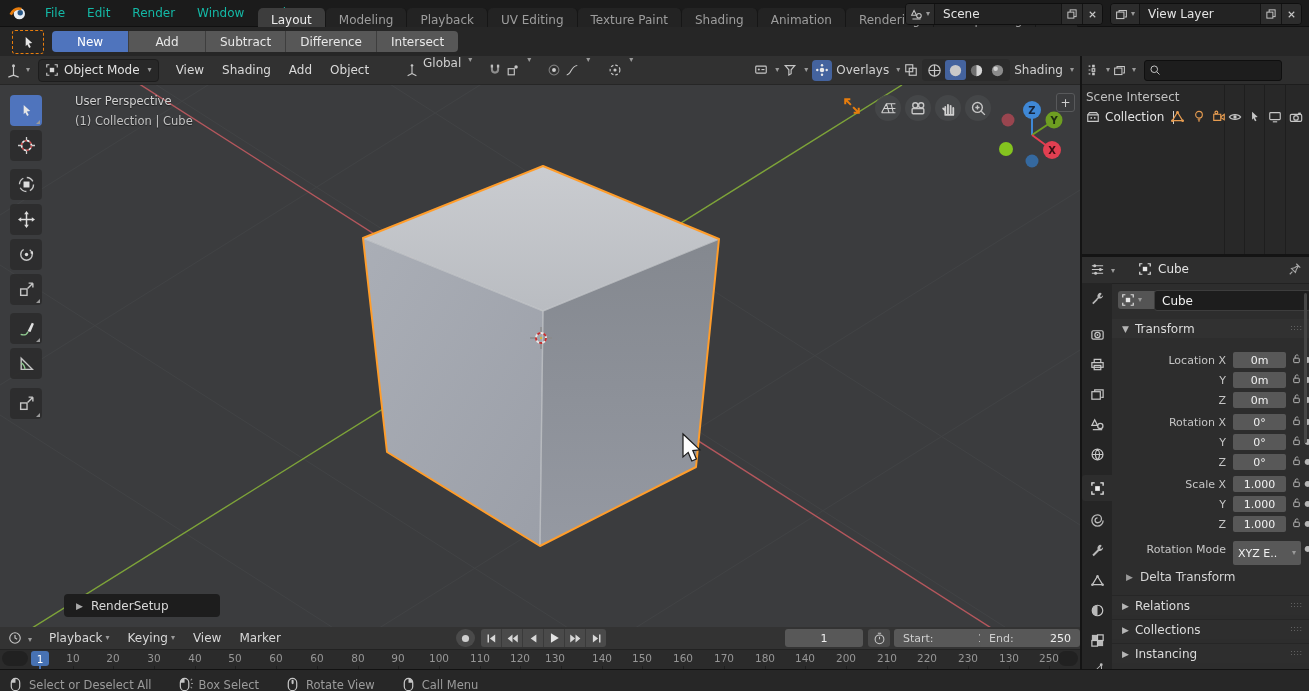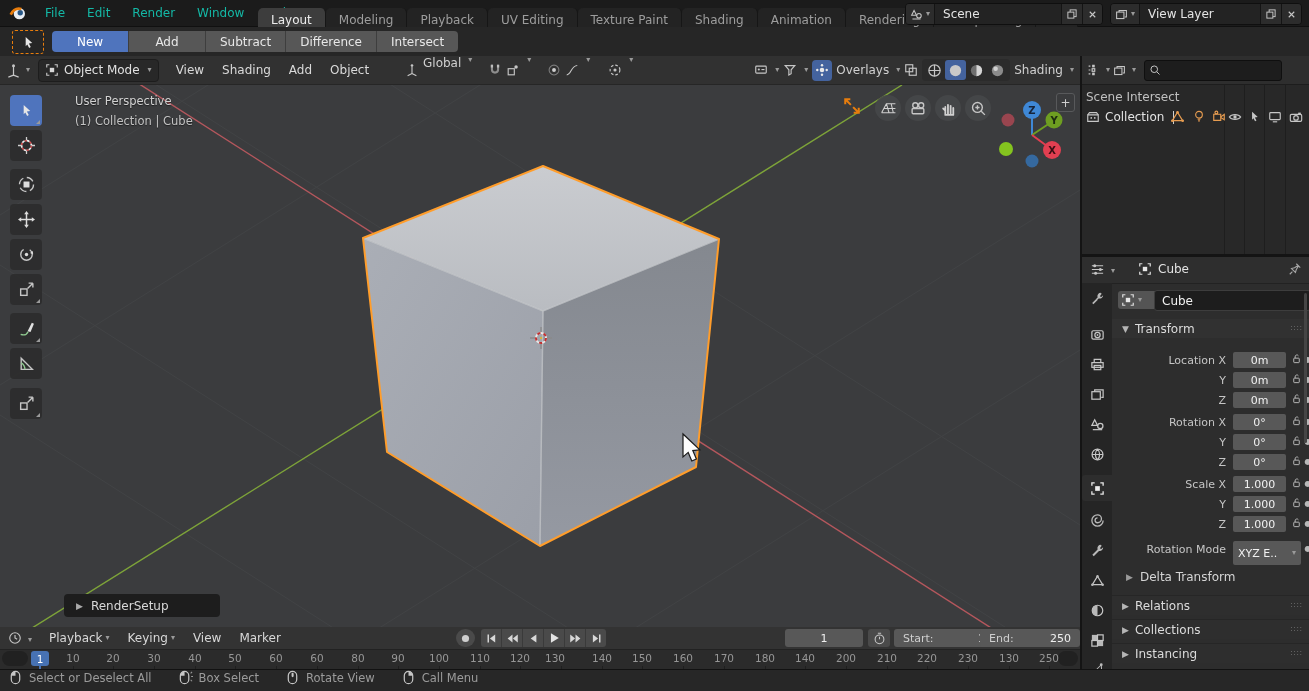--- a/index.html
+++ b/index.html
@@ -102,21 +102,21 @@
   #ruler{position:absolute;left:0;top:22px;width:1080px;height:20px;background:#2b2b2b;border-top:1px solid #222}
   .tick{position:absolute;top:2px;width:40px;margin-left:-20px;text-align:center;color:#969696;font-size:10.5px}
   .tickline{position:absolute;bottom:0;width:1px;height:4px;background:#1f1f1f}
   #playhead{position:absolute;left:31px;top:1px;width:18px;height:15px;background:#4772b3;border-radius:3px;
             color:#fff;font-size:10.5px;display:flex;align-items:center;justify-content:center}
   #playline{position:absolute;left:39px;top:16px;width:2px;height:4px;background:#4772b3}
   .rcap{position:absolute;top:1px;height:15px;background:#202020;border-radius:8px;opacity:.85}
   
   #statusbar{position:absolute;left:0;top:669px;width:1309px;height:22px;background:#272727;border-top:1px solid #121212;
              color:#9b9b9b;font-size:11.5px}
-  #hints{position:absolute;left:8px;top:0;height:22px;display:flex;align-items:flex-start}
+  #hints{position:absolute;left:8px;top:0;height:22px;display:flex;align-items:flex-end}
   .hint{display:flex;align-items:center;margin-right:26px;gap:6px}
   #sb-info{position:absolute;right:9px;top:0;height:22px;display:flex;align-items:center;color:#9b9b9b}
 </style>
 </head>
 <body>
 
 <div id="app">
 
   <div id="topbar">
     <span class="ic abs" style="left:8px;top:4px;width:20px;height:18px">

